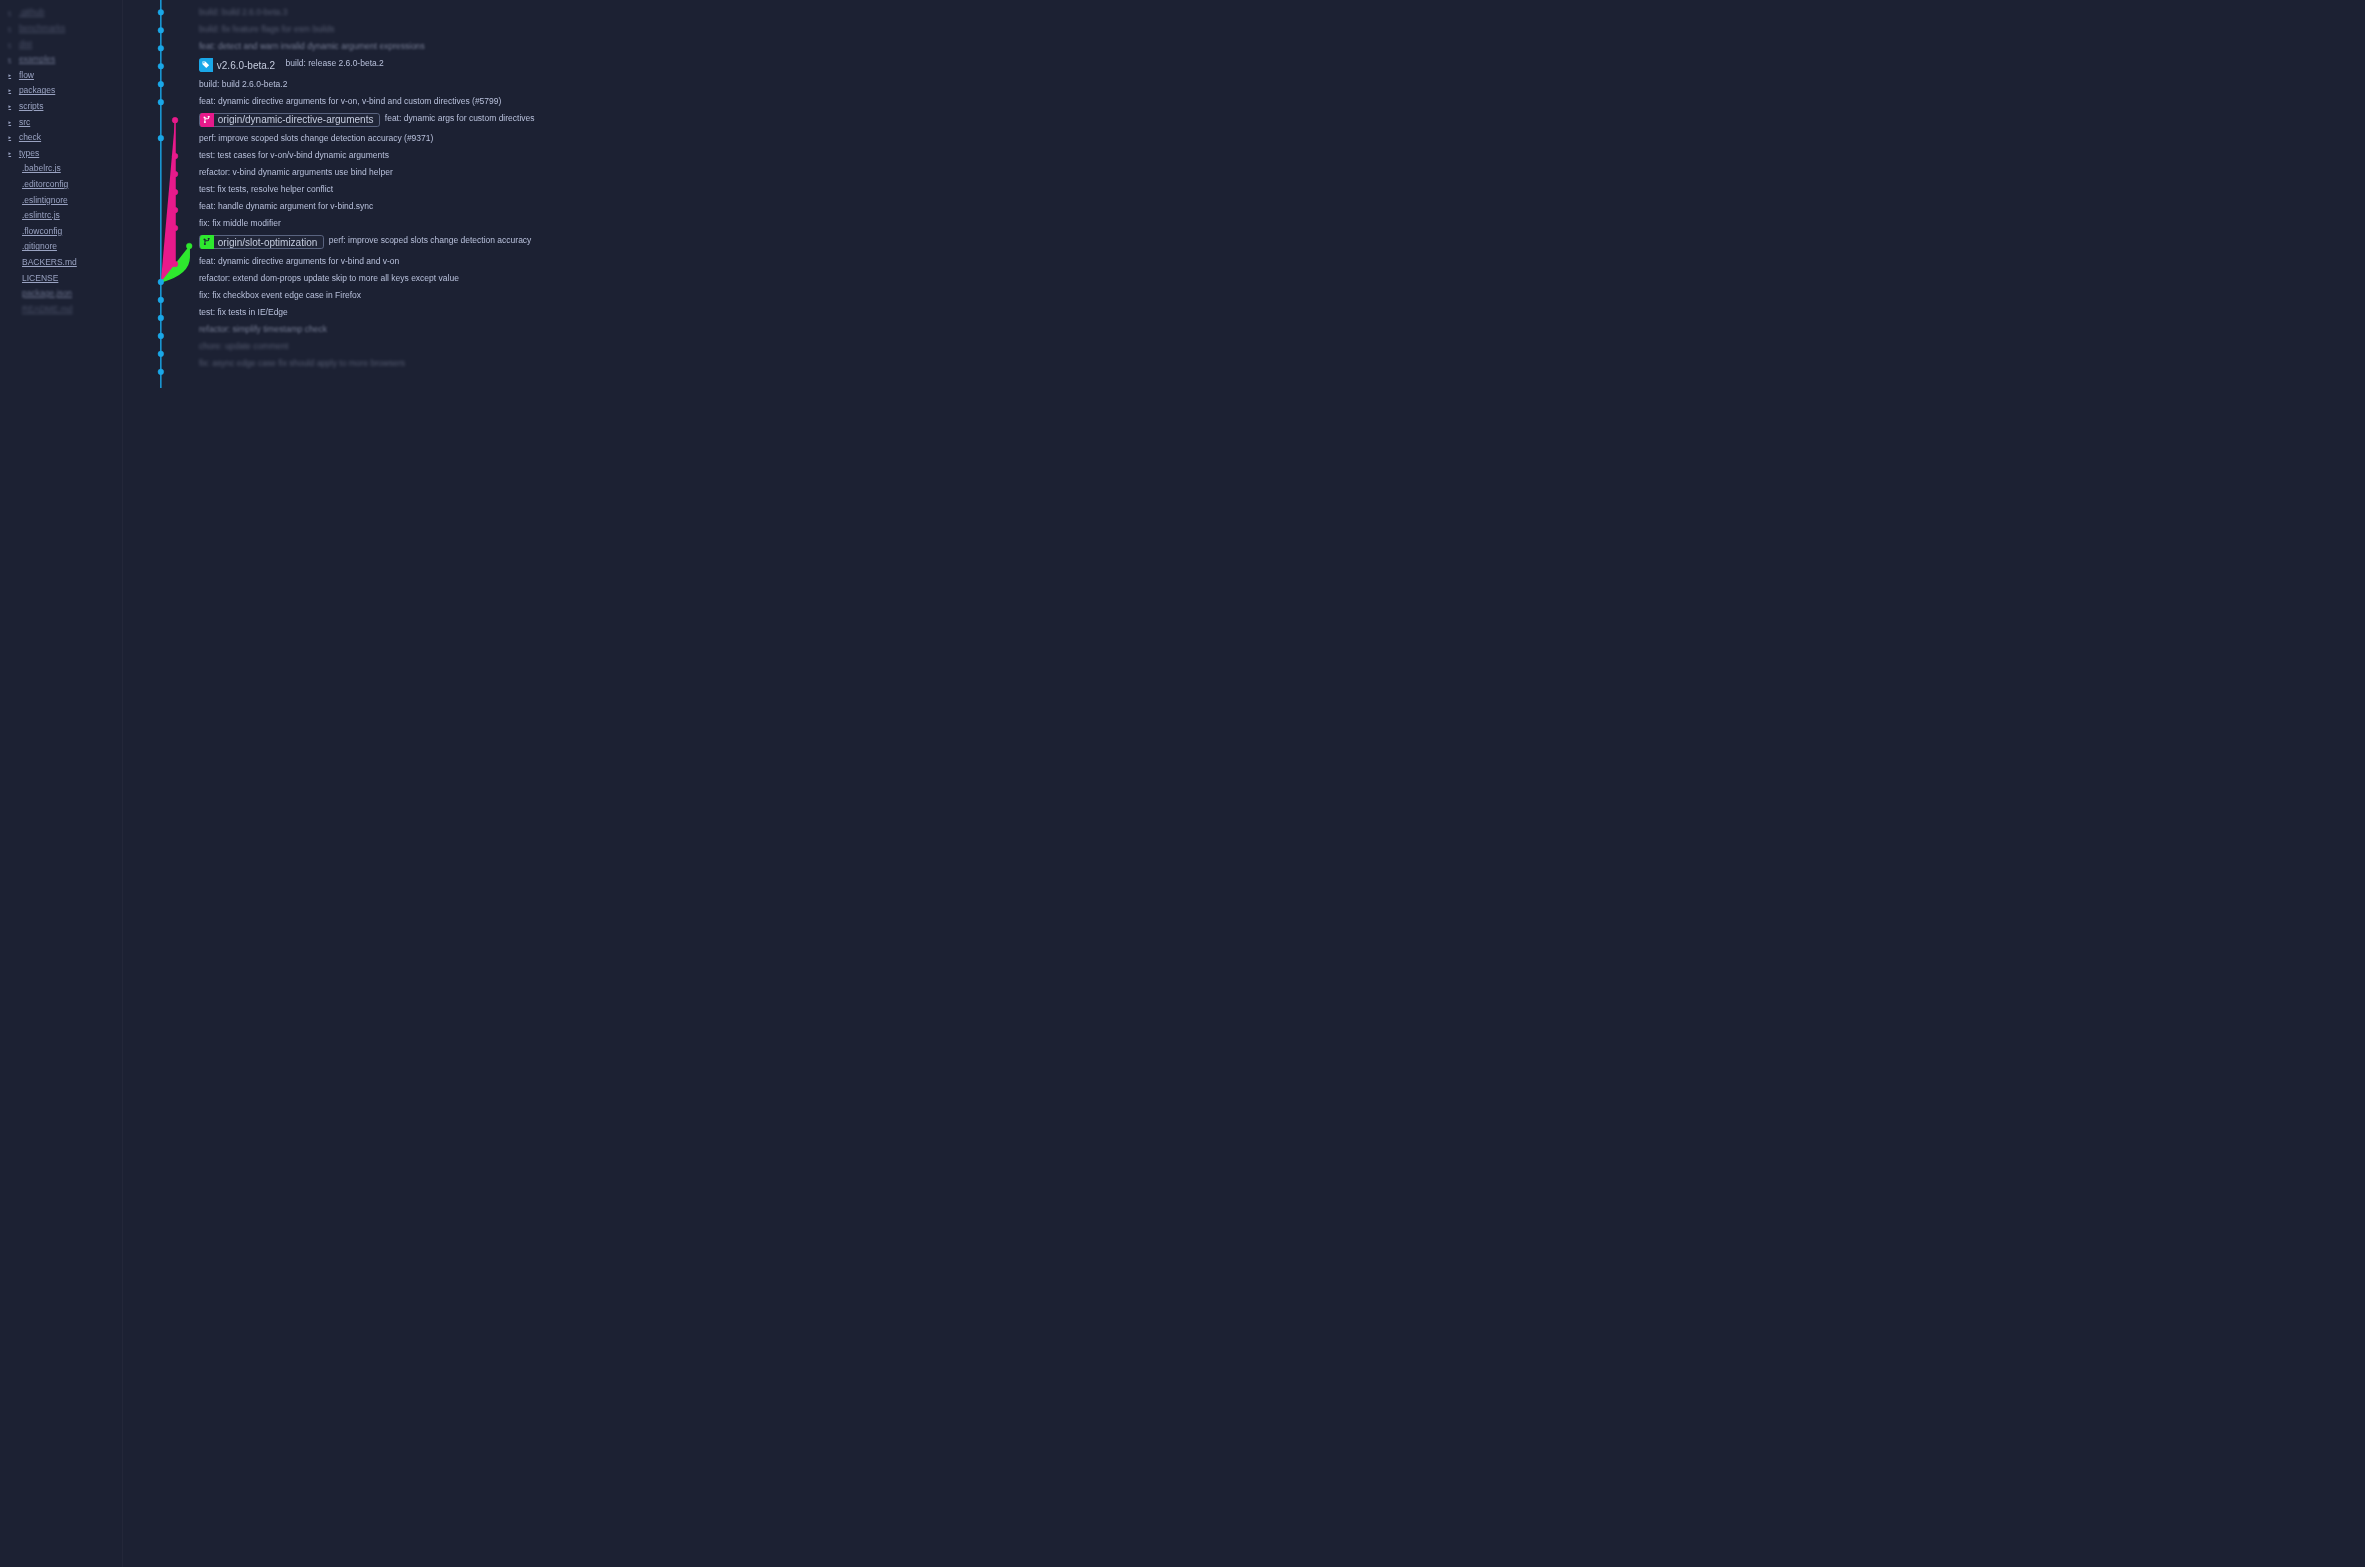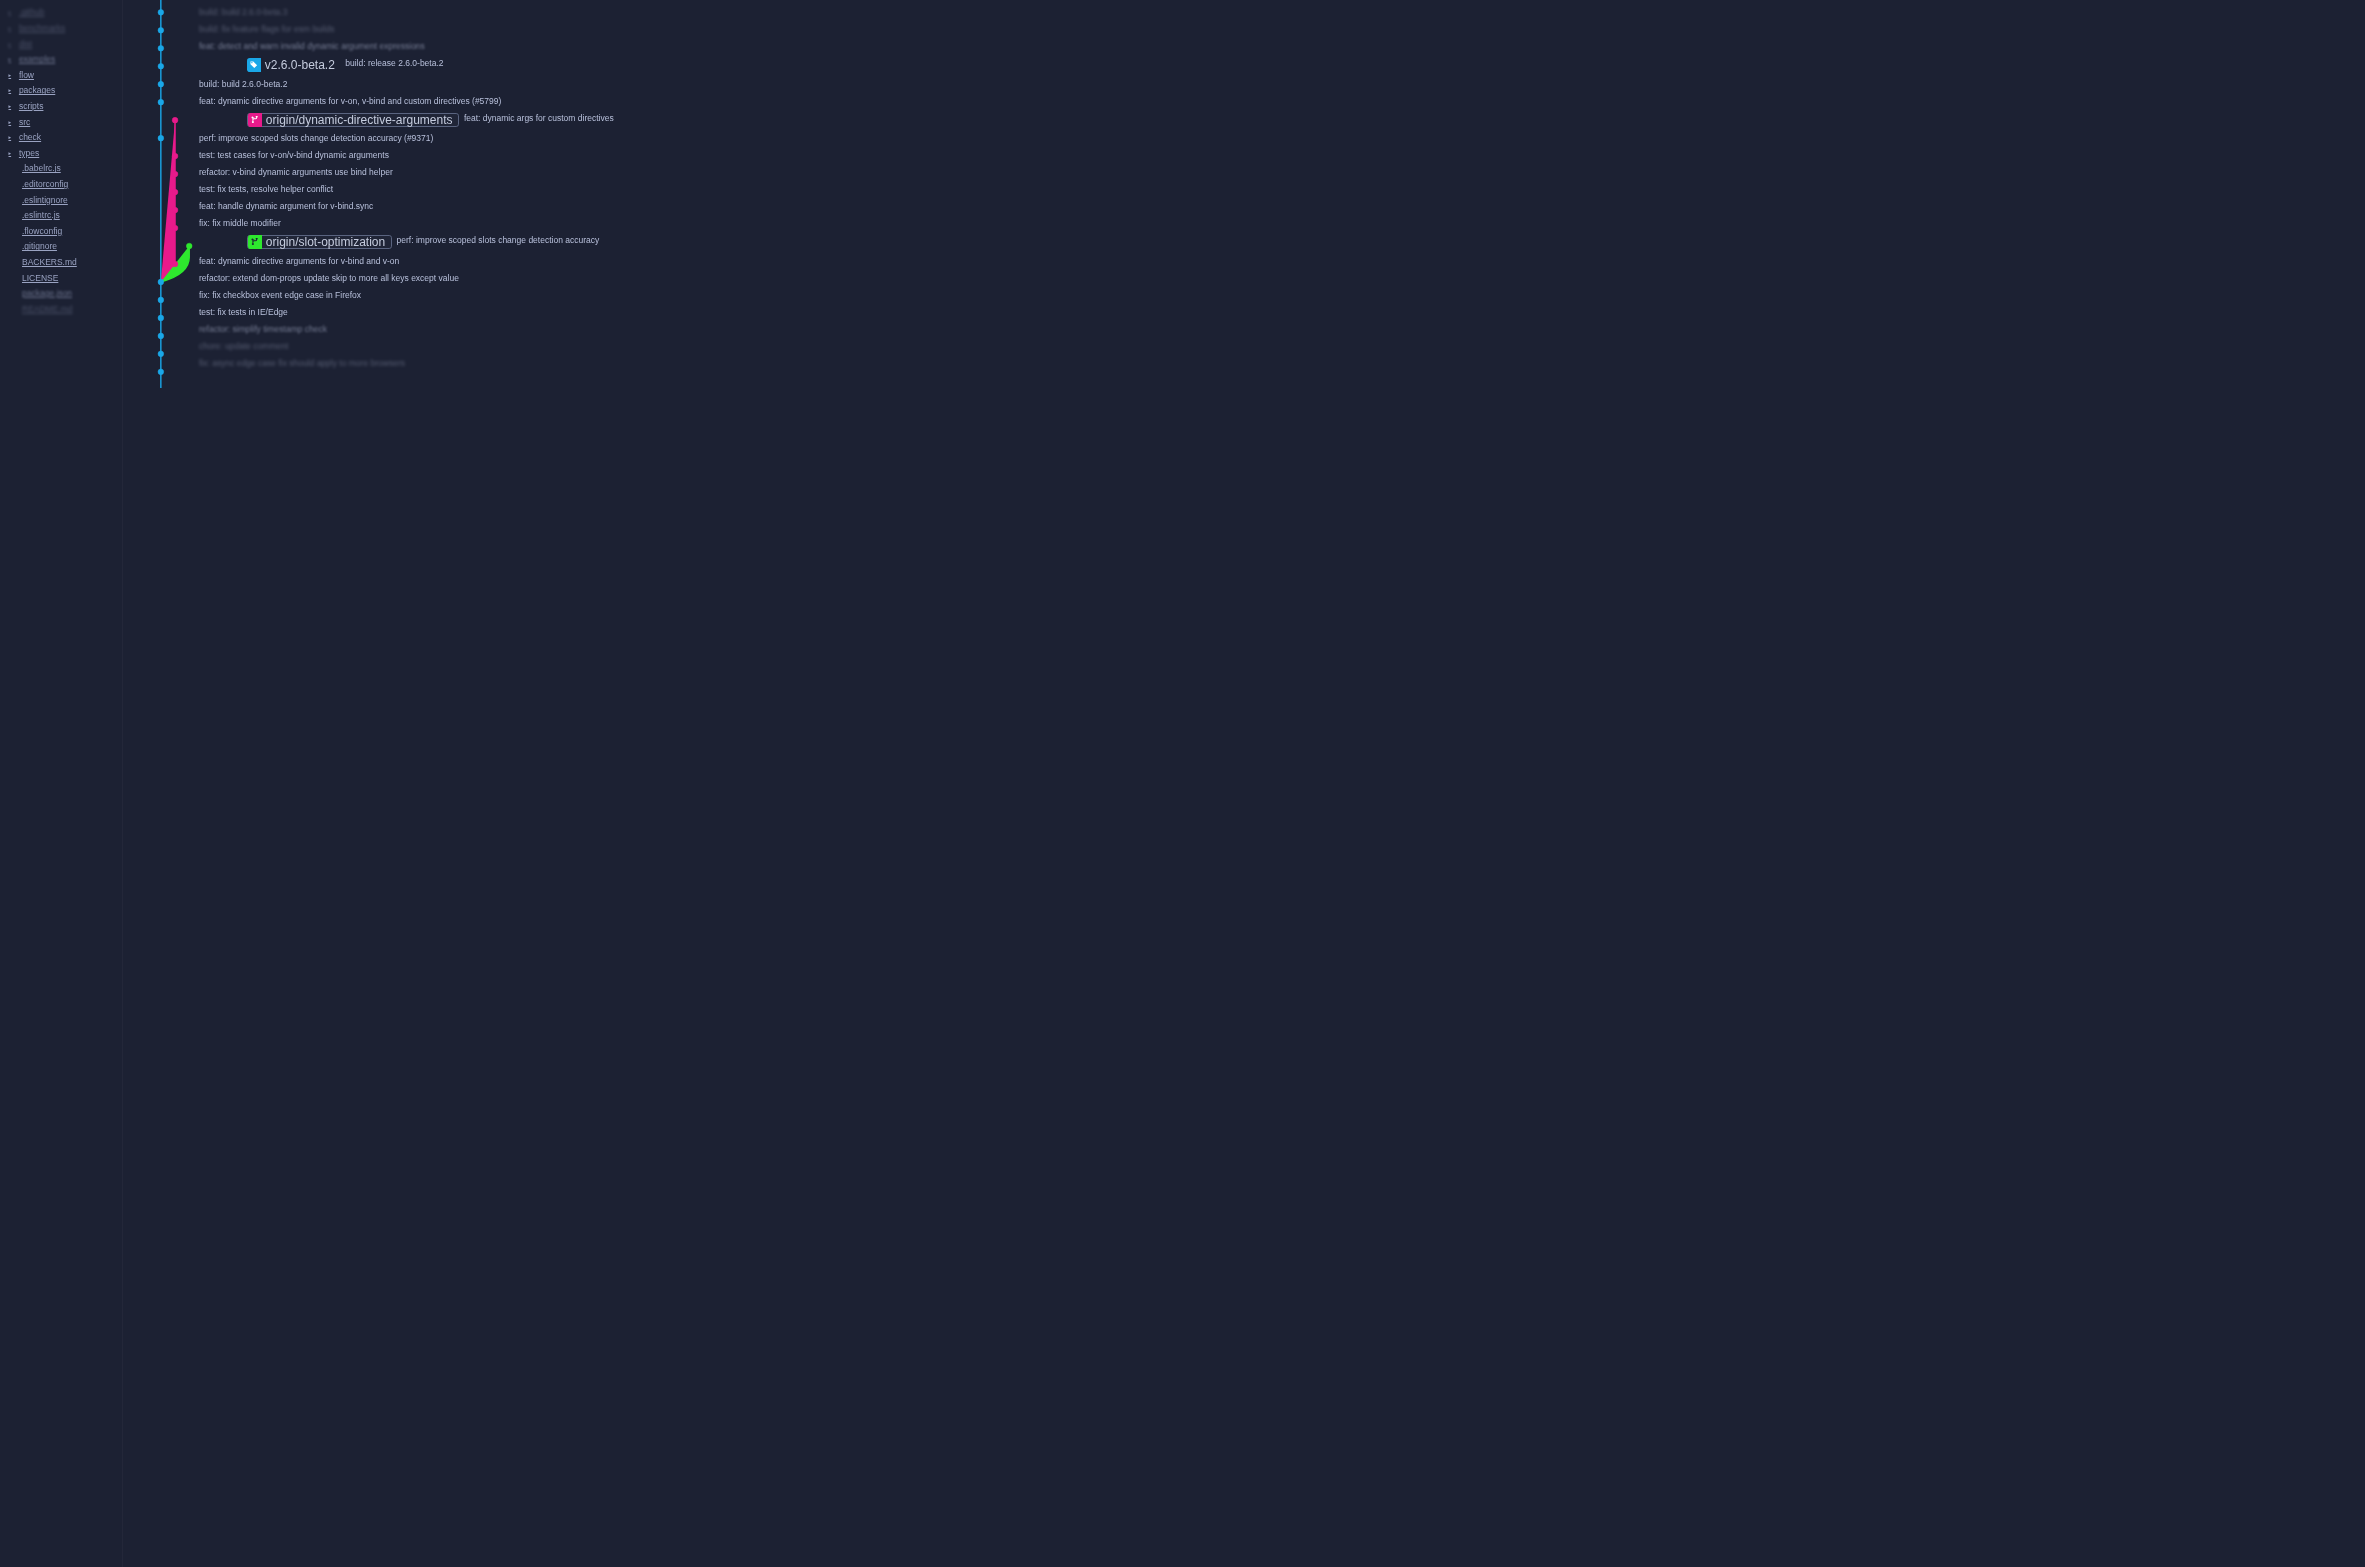--- a/index.html
+++ b/index.html
@@ -74,23 +74,22 @@
   .commit-row .msg { }
 
   
   .pill {
     display: inline-flex;
     align-items: center;
     border-radius: 2.8px;
     padding: 0 5.7px 0 0;
     margin-right: 4.7px;
     height: 14px;
-    font-size: 12px;
+    font-size: 10px;
     vertical-align: middle;
-    margin-left: 48px;
   }
   .pill .pill-icon {
     width: 14px; height: 14px;
     display: inline-flex;
     align-items: center; justify-content: center;
     border-radius: 2.8px 0 0 2.8px;
     margin-right: 3.8px;
   }
   .pill.tag {
     background: rgba(0,0,0,0);

